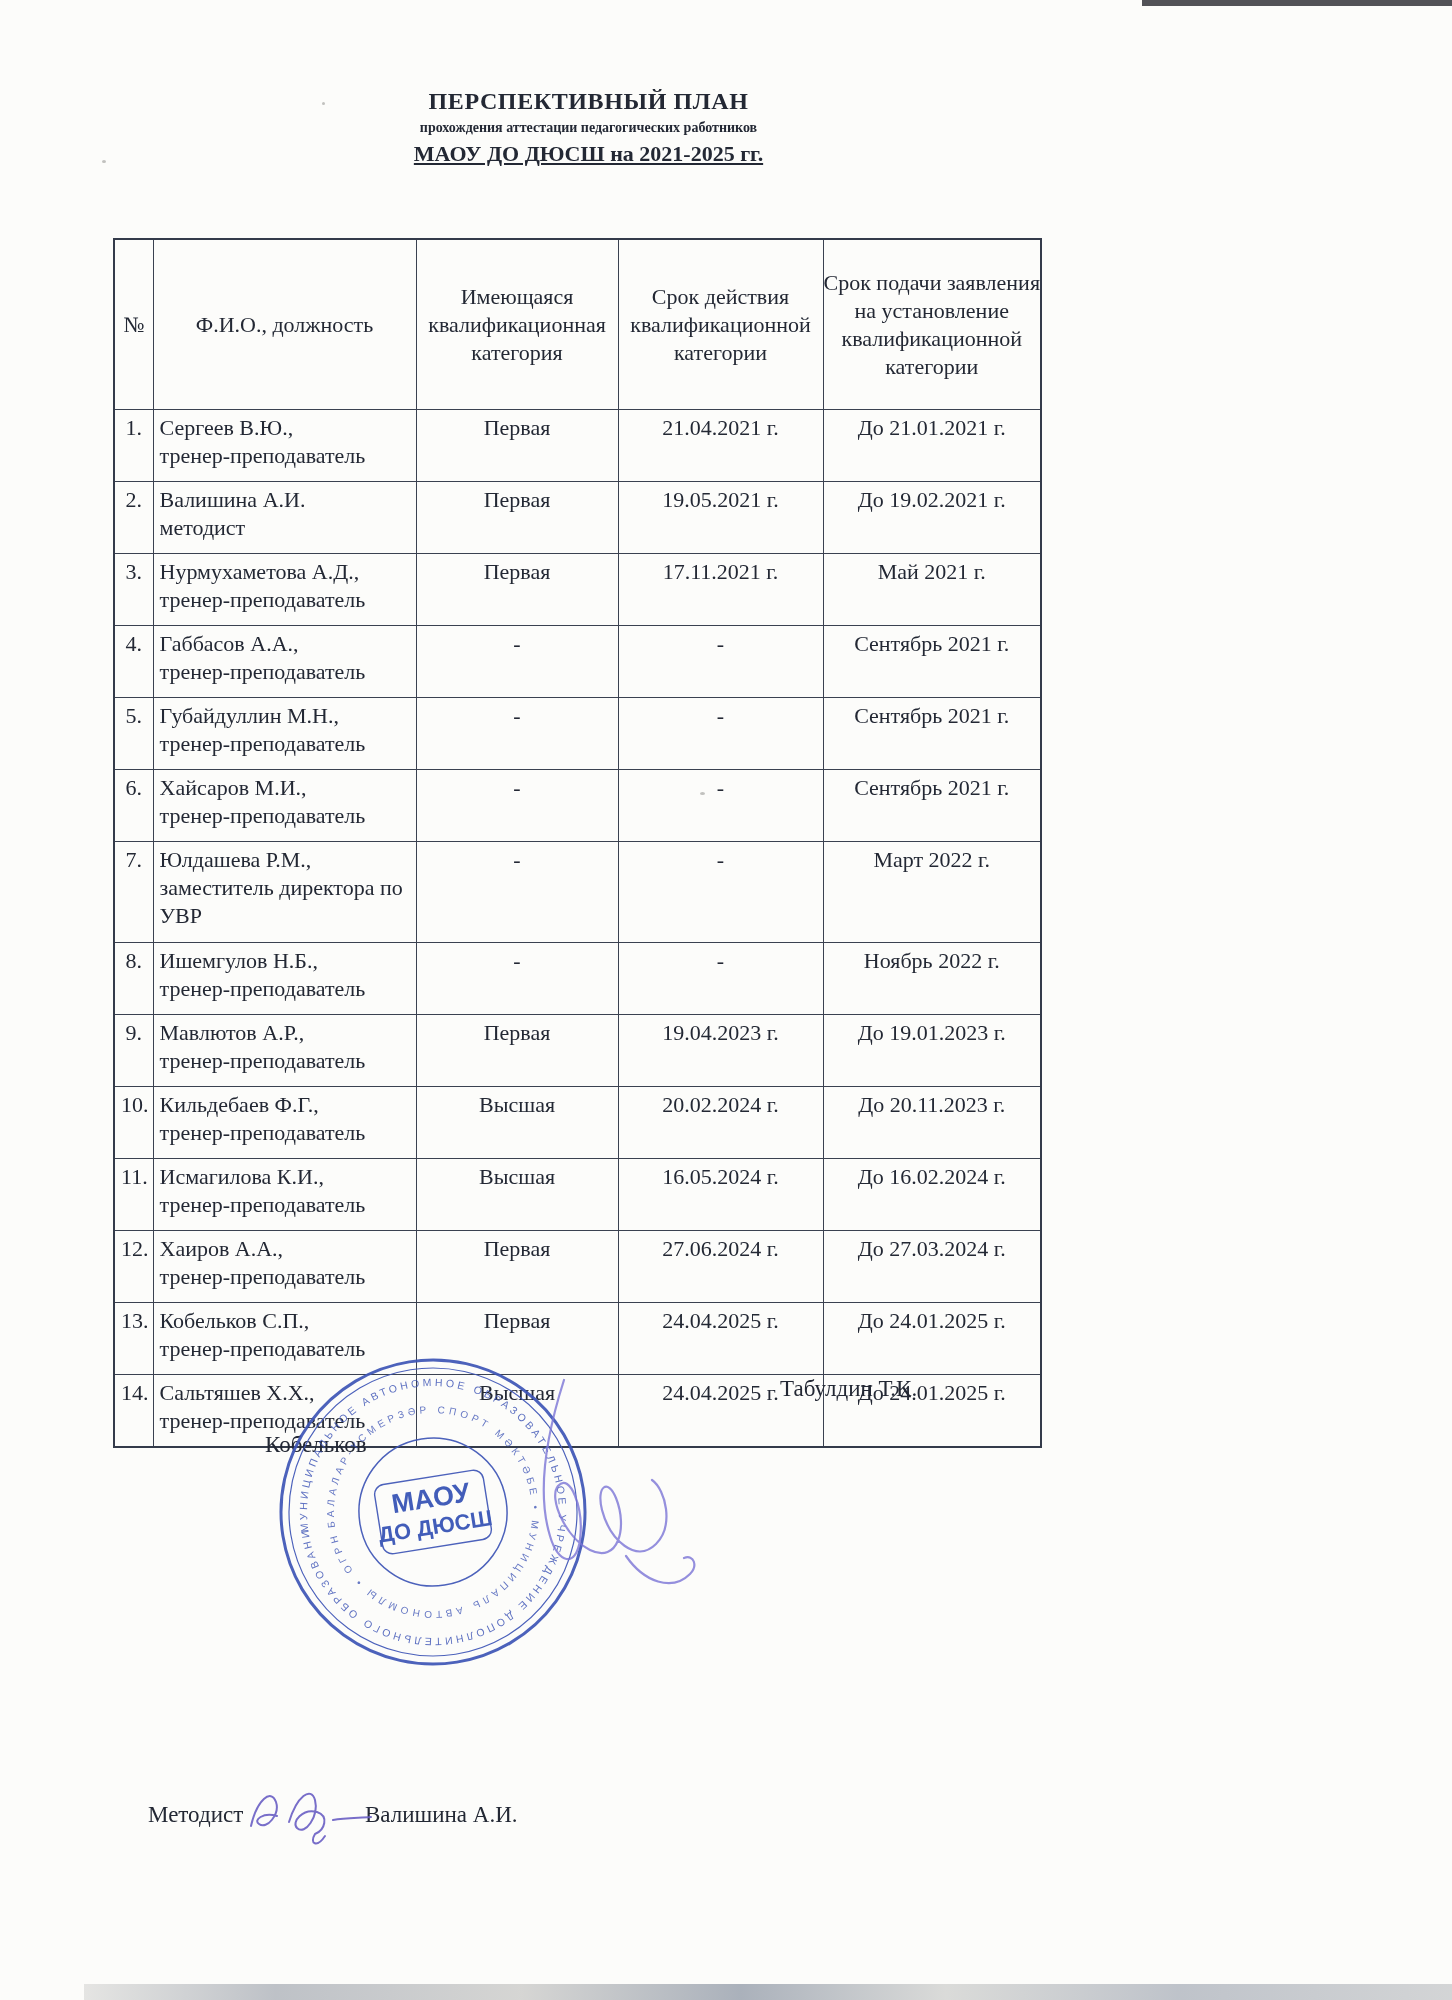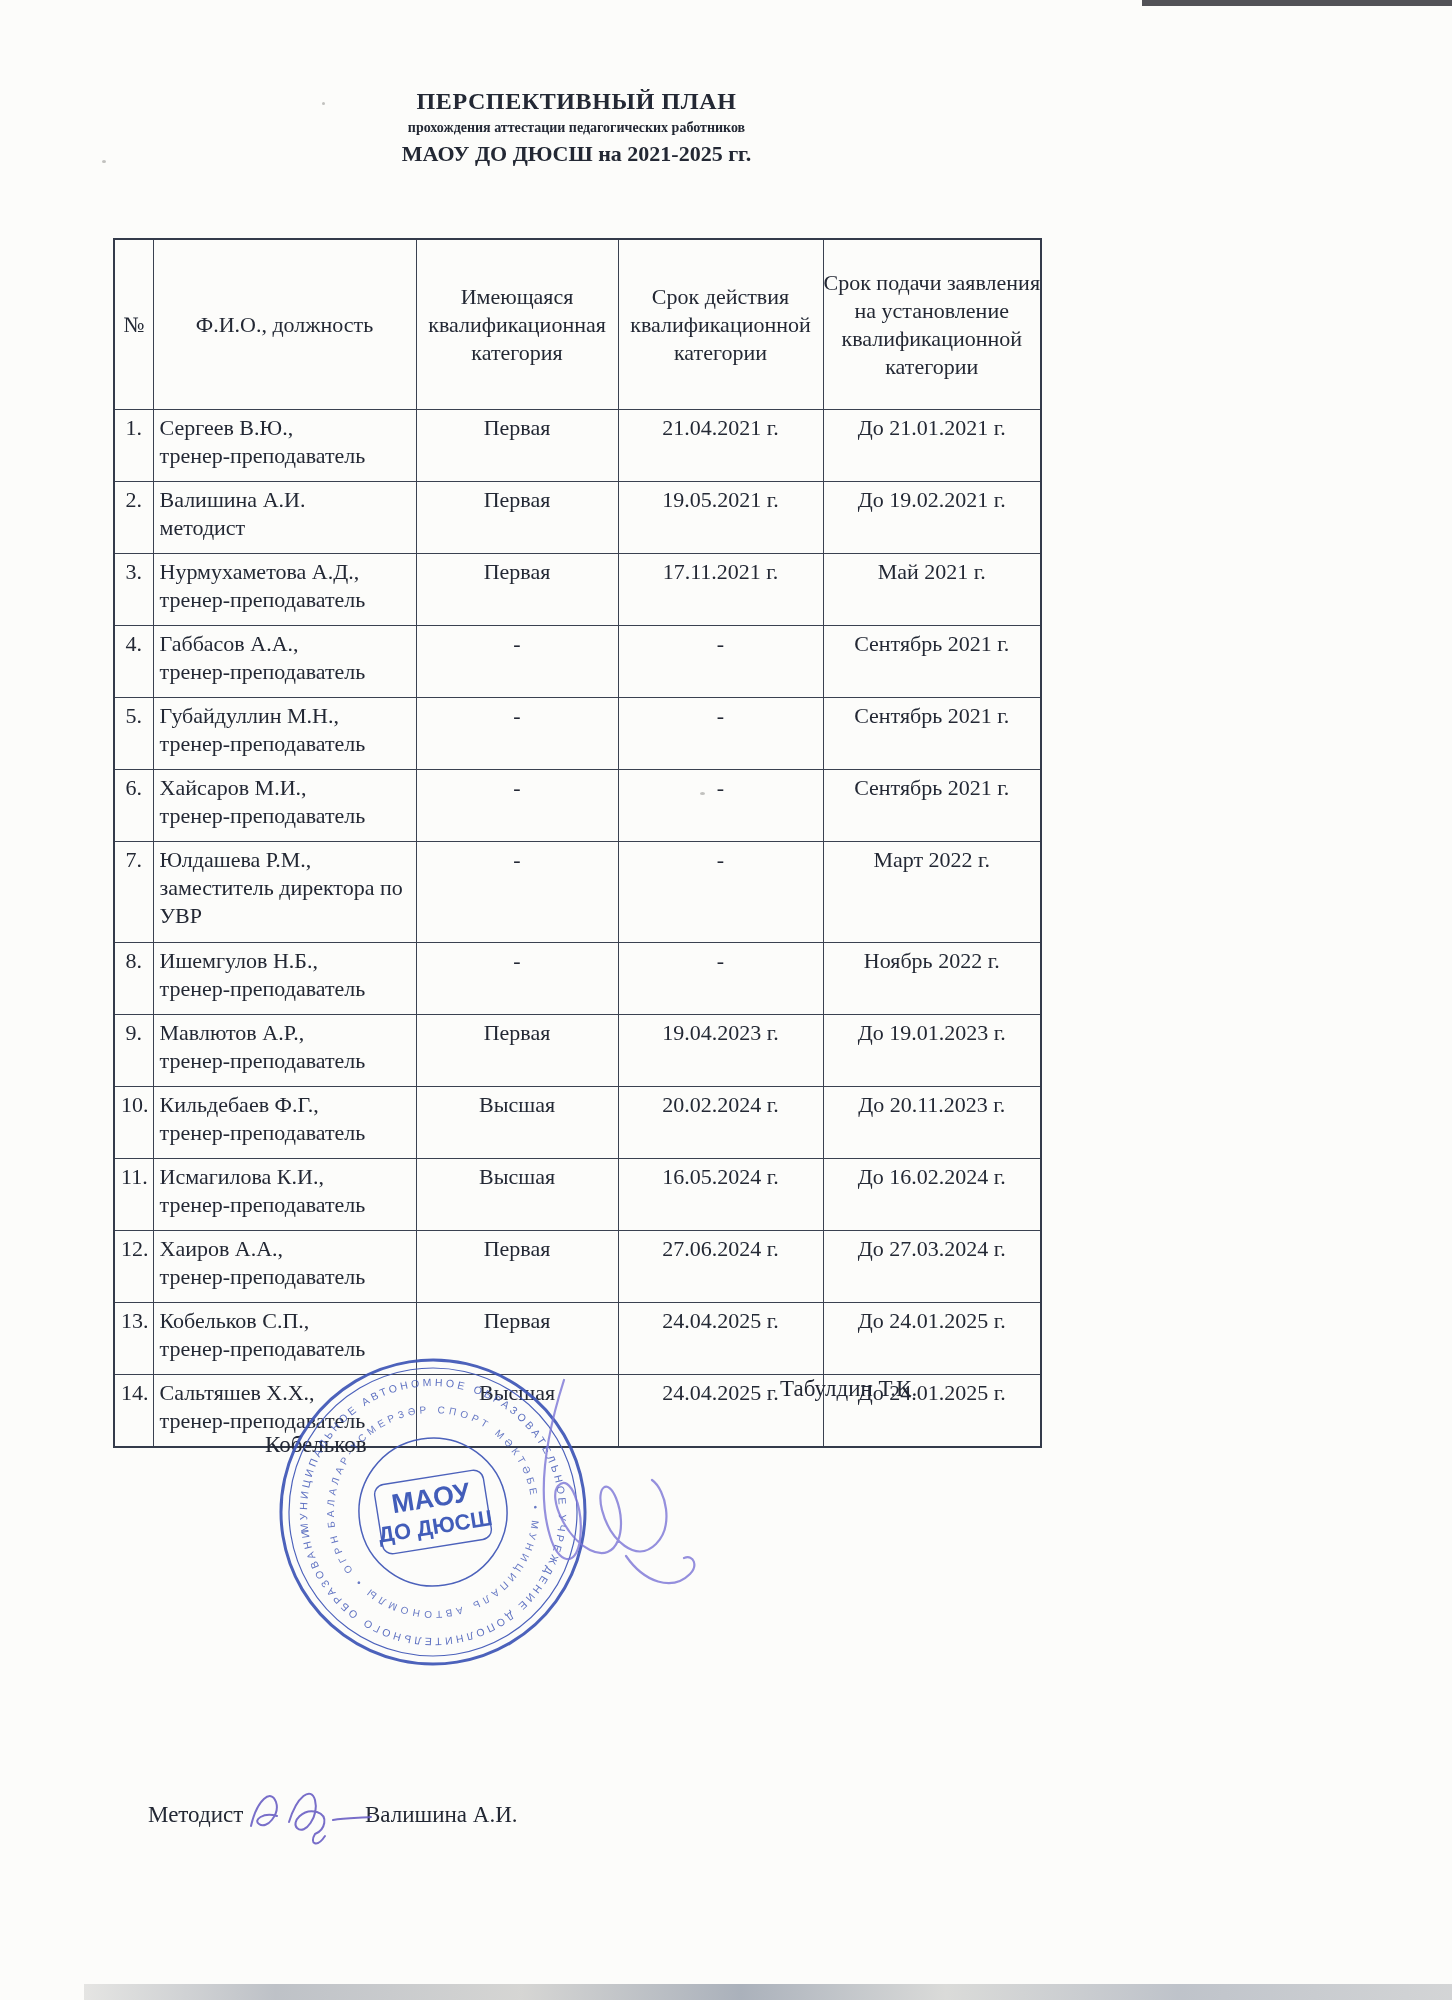--- a/index.html
+++ b/index.html
@@ -11,24 +11,24 @@
   }
   
   .artifact-top{position:absolute;left:1142px;top:0;width:310px;height:6px;background:#34343a;opacity:.85;}
   .artifact-bottom{
     position:absolute;left:84px;top:1984px;width:1368px;height:16px;opacity:.75;
     background:linear-gradient(90deg,#dddddb 0%,#a9aeb6 14%,#c9c9c7 32%,#8f98a6 48%,#cfd0ce 63%,#aab0ba 80%,#c6c8ca 100%);
   }
   .speck{position:absolute;border-radius:50%;background:#9a9a96;opacity:.6;}
 
   
-  .title-block{position:absolute;left:113px;top:88px;width:927px;text-align:center;font-weight:bold;}
+  .title-block{position:absolute;left:125px;top:88px;width:927px;text-align:center;font-weight:bold;}
   .title-line1{font-size:24px;letter-spacing:.6px;line-height:27px;}
   .title-line2{font-size:14px;line-height:26px;}
-  .title-line3{font-size:22px;line-height:26px;}
+  .title-line3{font-size:22px;line-height:26px;text-decoration:underline;}
 
   
   table.plan{
     position:absolute;left:113px;top:238px;width:927px;
     border-collapse:collapse;table-layout:fixed;
     font-size:22px;line-height:28px;
   }
   table.plan col.w-num{width:39px;}
   table.plan col.w-name{width:263px;}
   table.plan col.w-cat{width:202px;}

